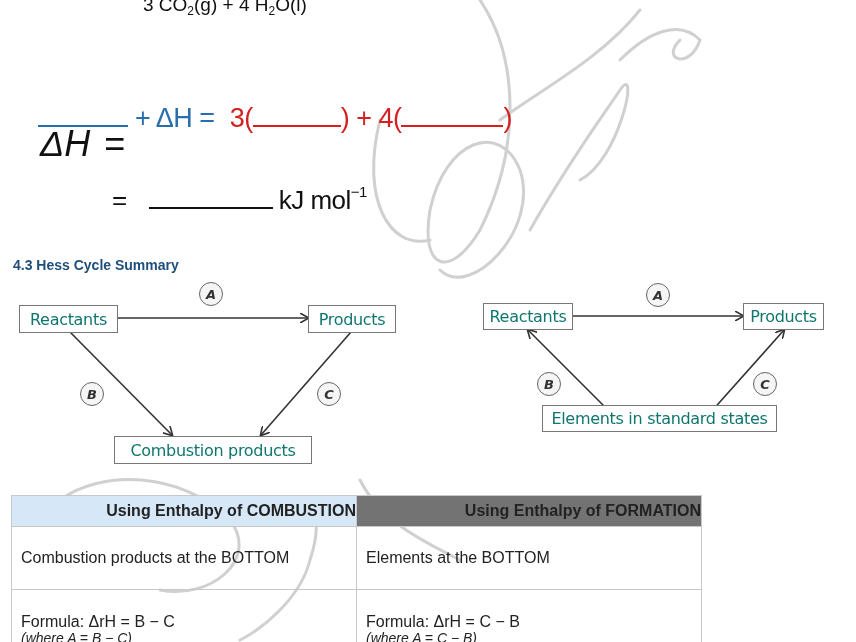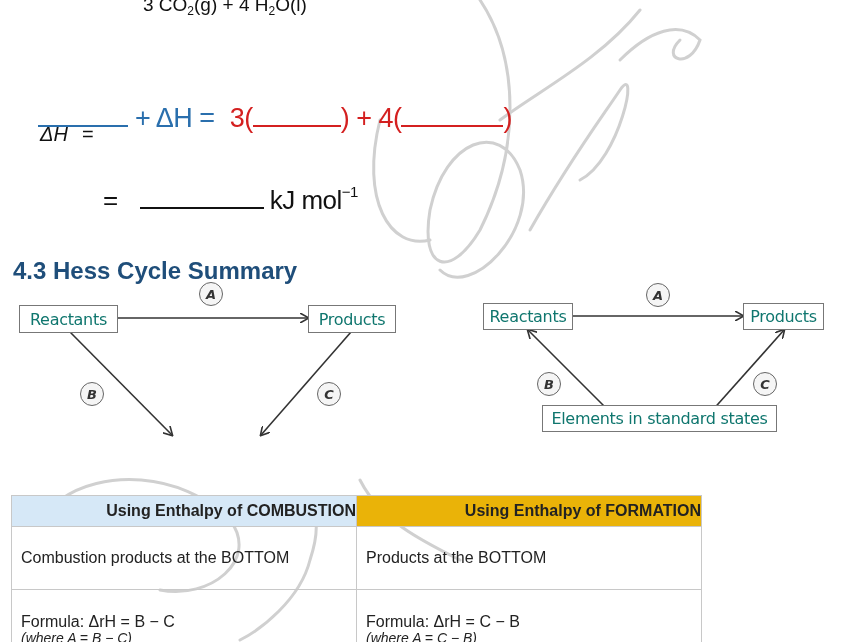--- a/index.html
+++ b/index.html
@@ -9,26 +9,26 @@
       font-family: "Liberation Sans", sans-serif;
       color: #111;
     }
     .abs { position: absolute; }
     .eq-top { left: 143px; top: -6px; font-size: 19px; color: #111; white-space: nowrap; }
     .eq-top sub { font-size: 12px; vertical-align: -4px; }
     .blue { color: #2a6fad; }
     .red { color: #d42020; }
     .line1 { left: 38px; top: 80px; font-size: 27px; white-space: nowrap; letter-spacing: -0.5px; margin-top: 23px; }
     .blank { display: inline-block; border-bottom: 2px solid currentColor; vertical-align: baseline; height: 22px; }
-    .dh { left: 40px; top: 123px; font-size: 20px; font-style: italic; white-space: nowrap; }
+    .dh { left: 40px; top: 123px; font-size: 36px; font-style: italic; white-space: nowrap; }
     .dh .eqs { font-style: normal; margin-left: 14px; }
-    .ans { left: 103px; top: 181px; font-size: 26px; white-space: nowrap; letter-spacing: -0.5px; }
+    .ans { left: 112px; top: 181px; font-size: 26px; white-space: nowrap; letter-spacing: -0.5px; }
     .ans .blank { width: 124px; border-bottom: 2.5px solid #111; margin: 0 6px 0 22px; height: 26px; }
     .ans sup { font-size: 15px; vertical-align: 12px; }
-    .heading { left: 13px; top: 257px; font-size: 24px; font-weight: bold; color: #1f4e7a; white-space: nowrap; }
+    .heading { left: 13px; top: 257px; font-size: 14px; font-weight: bold; color: #1f4e7a; white-space: nowrap; }
 
     .diagram { position: absolute; }
     .box {
       position: absolute; border: 1.5px solid #777; background: #fff;
       font-family: "DejaVu Sans", sans-serif; font-size: 16px; color: #0f766e;
       padding: 0 5px; box-sizing: border-box; white-space: nowrap;
       display: flex; align-items: center; justify-content: center;
       letter-spacing: -0.3px;
     }
     .circ {
@@ -41,21 +41,21 @@
 
     table.summary {
       position: absolute; left: 11px; top: 495px; width: 691px;
       border-collapse: collapse; font-size: 16px; color: #222;
     }
     table.summary th {
       font-weight: bold; font-size: 16px; height: 30px; text-align: right;
       border: 1px solid #c8c8c8; padding: 0;
     }
     table.summary th.comb { background: #d6e8f7; }
-    table.summary th.form { background: #eab308; }
+    table.summary th.form { background: #737373; }
     table.summary td {
       border: 1px solid #c8c8c8; padding: 16px 9px; height: 30px; vertical-align: middle;
       width: 50%;
     }
     table.summary td.formula { height: 48px; line-height: 17px; }
     table.summary .where { font-style: italic; font-size: 14px; display: block; }
 
     .watermark { position: absolute; left: 0; top: 0; pointer-events: none; }
   </style>
 </head>
@@ -100,20 +100,21 @@
       <marker id="ah" markerWidth="10" markerHeight="10" refX="8" refY="5" orient="auto" markerUnits="userSpaceOnUse">
         <path d="M0,0 L9,5 L0,10" fill="none" stroke="#333" stroke-width="1.6"></path>
       </marker>
     </defs>
     <line x1="118" y1="318" x2="308" y2="318" stroke="#333" stroke-width="1.6" marker-end="url(#ah)"></line>
     <line x1="70" y1="332" x2="172" y2="435" stroke="#333" stroke-width="1.6" marker-end="url(#ah)"></line>
     <line x1="351" y1="332" x2="261" y2="435" stroke="#333" stroke-width="1.6" marker-end="url(#ah)"></line>
   </svg>
   <div class="box" style="left:19px;top:305px;width:99px;height:28px;">Reactants</div>
   <div class="box" style="left:308px;top:305px;width:88px;height:28px;">Products</div>
+  <div class="box" style="left:114px;top:436px;width:198px;height:28px;">Combustion products</div>
   <div class="circ" style="left:199px;top:282px;">A</div>
   <div class="circ" style="left:80px;top:382px;">B</div>
   <div class="circ" style="left:317px;top:382px;">C</div>
 </div>
 
 <div class="diagram" style="left:0;top:0;width:856px;height:480px;">
   <svg class="arrows" width="856" height="480">
     <defs>
       <marker id="ah2" markerWidth="10" markerHeight="10" refX="8" refY="5" orient="auto" markerUnits="userSpaceOnUse">
         <path d="M0,0 L9,5 L0,10" fill="none" stroke="#333" stroke-width="1.6"></path>
@@ -134,21 +135,21 @@
 <table class="summary">
   <thead>
     <tr>
       <th class="comb">Using Enthalpy of COMBUSTION</th>
       <th class="form">Using Enthalpy of FORMATION</th>
     </tr>
   </thead>
   <tbody>
     <tr>
       <td>Combustion products at the BOTTOM</td>
-      <td>Products at the BOTTOM</td>
+      <td>Elements at the BOTTOM</td>
     </tr>
     <tr>
       <td class="formula">
         <span>Formula: ΔrH = B − C</span>
         <span class="where">(where A = B − C)</span>
       </td>
       <td class="formula">
         <span>Formula: ΔrH = C − B</span>
         <span class="where">(where A = C − B)</span>
       </td>

